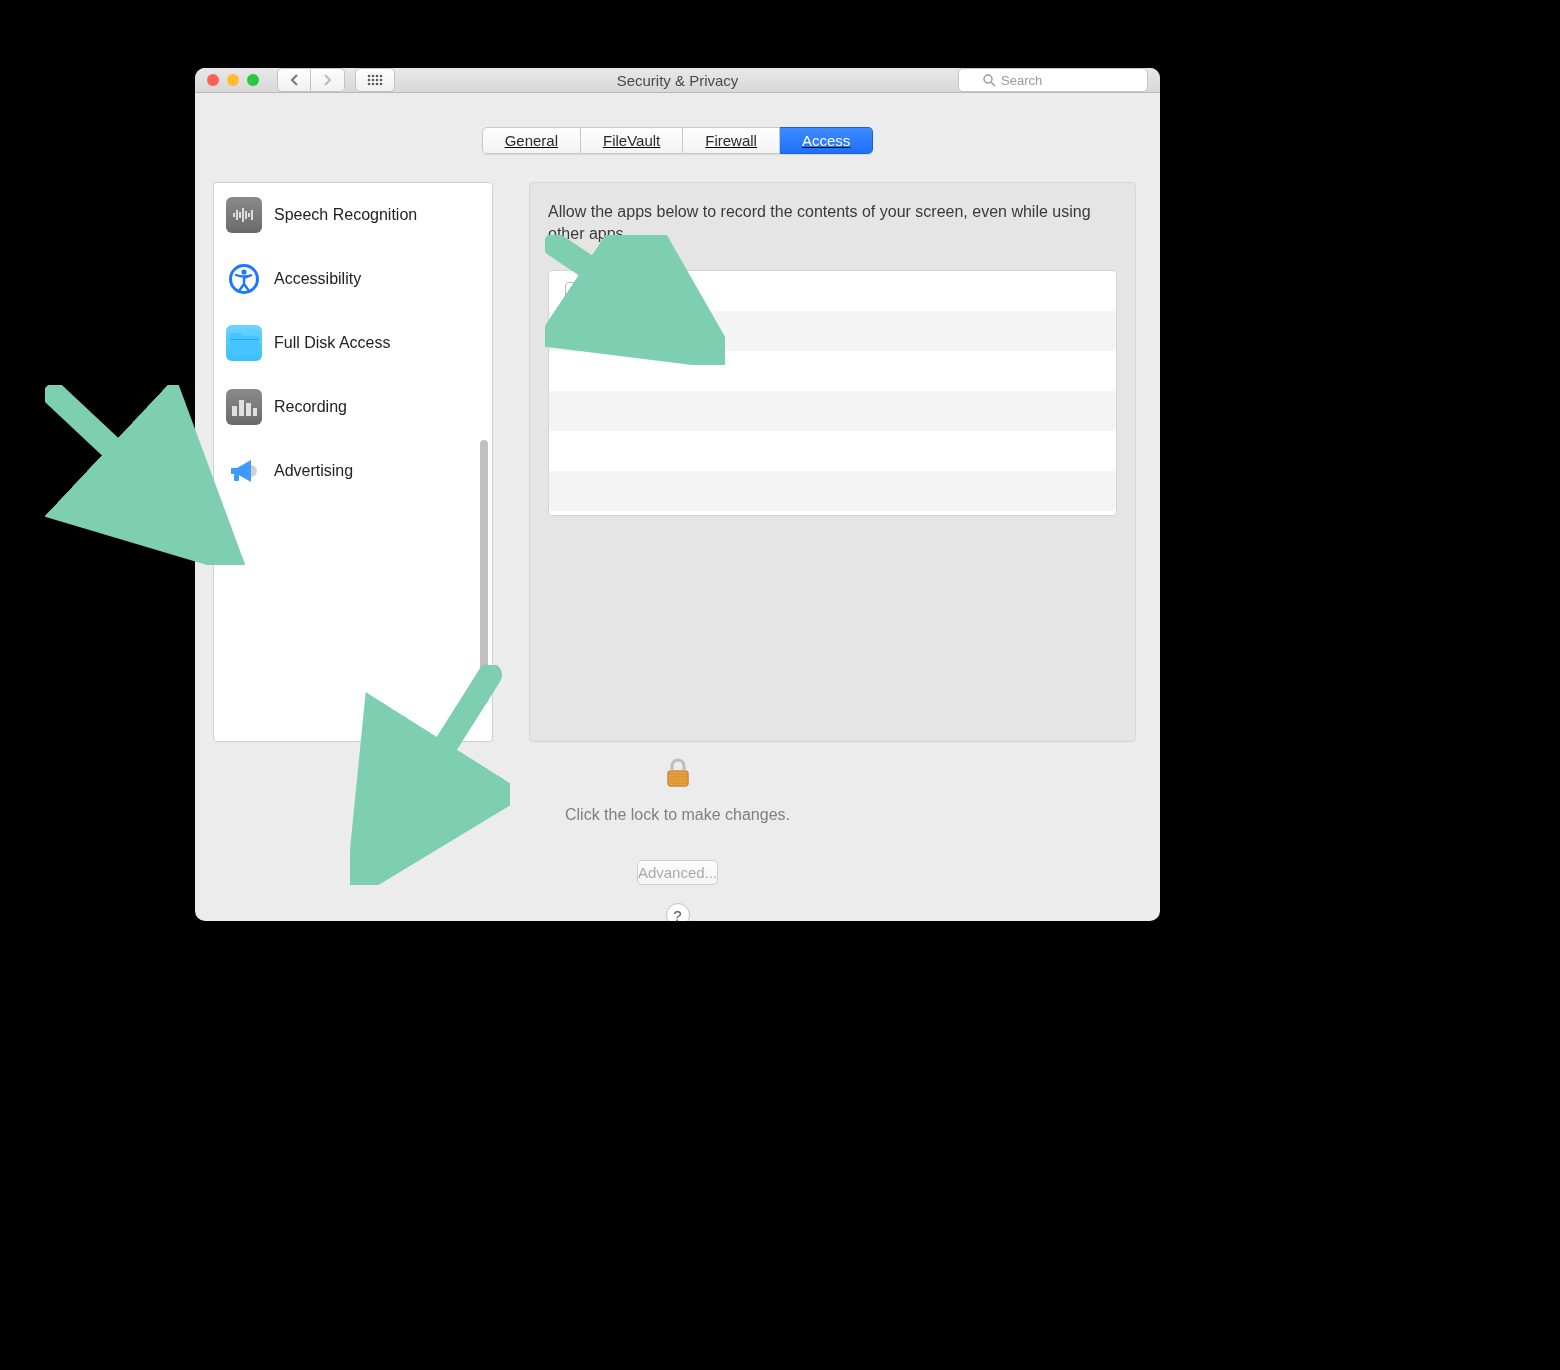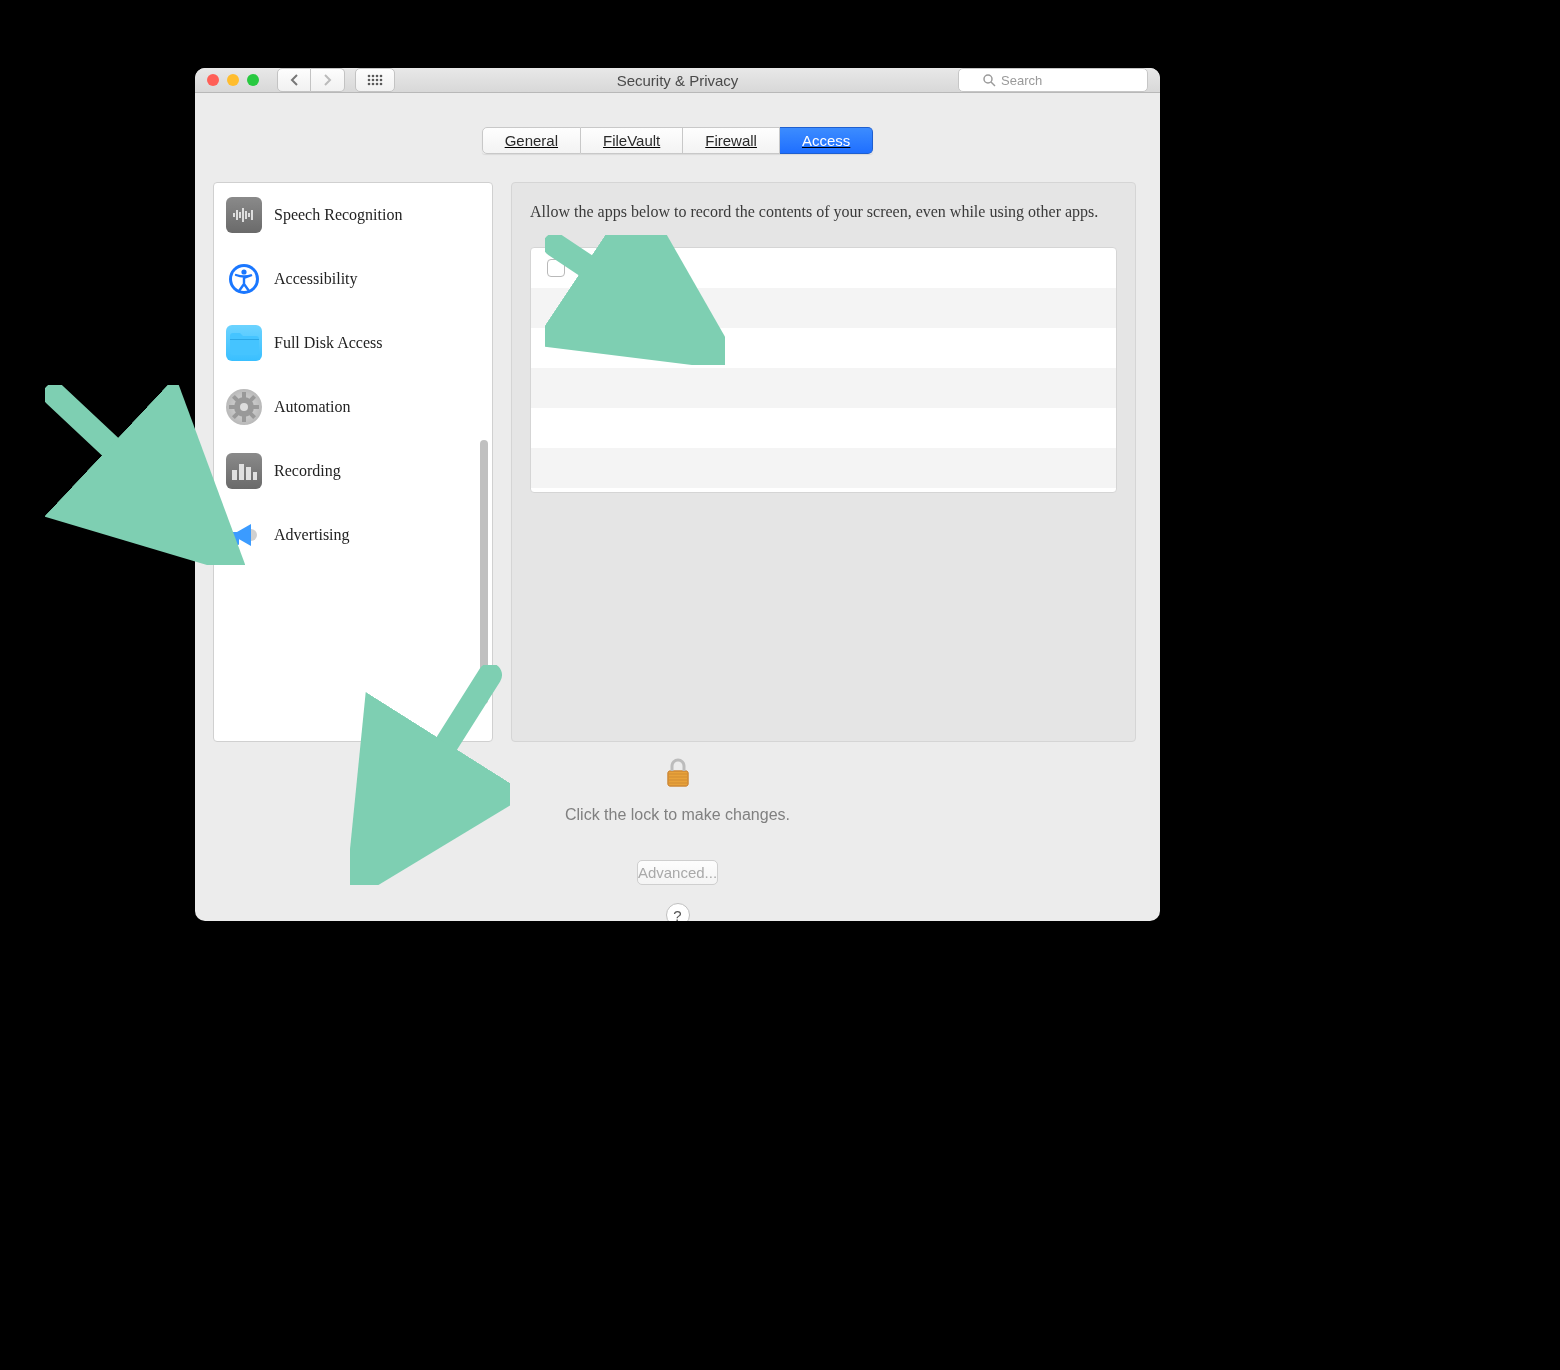--- a/index.html
+++ b/index.html
@@ -71,21 +71,21 @@
     background:linear-gradient(#fefefe,#f3f3f3);
     border:1px solid #c8c8c8; border-left:none;
     cursor:pointer;
   }
   .seg .tab:first-child{border-left:1px solid #c8c8c8;border-top-left-radius:5px;border-bottom-left-radius:5px;}
   .seg .tab:last-child{border-top-right-radius:5px;border-bottom-right-radius:5px;}
   .seg .tab.active{
     background:linear-gradient(#3c8cff,#1f6fff); color:#fff; border-color:#1f5fcf;
   }
   .body{
-    flex:1; display:flex; gap:18px; padding:28px 24px 0 18px;font-family:Liberation Serif, serif;
+    flex:1; display:flex; gap:36px; padding:28px 24px 0 18px;
   }
   .sidebar{
     width:280px; height:560px; background:#fff;
     border:1px solid #d0d0d0; border-radius:4px;
     position:relative; overflow:hidden;
   }
   .sidebar-scroll{height:100%;overflow:hidden;}
   .sbitem{
     display:flex; align-items:center; gap:12px;
     height:64px; padding:0 12px;
@@ -260,41 +260,20 @@
           <span>Accessibility</span>
         </div>
         <div class="sbitem">
           <div class="sbicon ic-folder">
             <svg width="32" height="26" viewBox="0 0 32 26">
                 <path d="M2 6 Q2 3 5 3 L12 3 L15 6 L28 6 Q31 6 31 9 L31 22 Q31 25 28 25 L5 25 Q2 25 2 22 Z" fill="#45c4ff"></path>
                 <rect x="2" y="9" width="29" height="1" fill="#2aa7e6"></rect>
               </svg>
           </div>
           <span>Full Disk Access</span>
-        </div>
-        <div class="sbitem">
-          <div class="sbicon ic-gear">
-            <svg width="32" height="32" viewBox="0 0 32 32">
-                <g fill="#999">
-                  <circle cx="16" cy="16" r="10"></circle>
-                  <g transform="translate(16,16)">
-                    <rect x="-2" y="-15" width="4" height="6"></rect>
-                    <rect x="-2" y="9" width="4" height="6"></rect>
-                    <rect x="-15" y="-2" width="6" height="4"></rect>
-                    <rect x="9" y="-2" width="6" height="4"></rect>
-                    <rect x="-2" y="-15" width="4" height="6" transform="rotate(45)"></rect>
-                    <rect x="-2" y="9" width="4" height="6" transform="rotate(45)"></rect>
-                    <rect x="-15" y="-2" width="6" height="4" transform="rotate(45)"></rect>
-                    <rect x="9" y="-2" width="6" height="4" transform="rotate(45)"></rect>
-                  </g>
-                  <circle cx="16" cy="16" r="4" fill="#ddd"></circle>
-                </g>
-              </svg>
-          </div>
-          <span>Automation</span>
         </div>
         <div class="sbitem">
           <div class="sbicon ic-analytics">
             <svg width="28" height="22" viewBox="0 0 28 22">
                 <g fill="#e0e0e0">
                   <rect x="2" y="10" width="5" height="10"></rect>
                   <rect x="9" y="4" width="5" height="16"></rect>
                   <rect x="16" y="7" width="5" height="13"></rect>
                   <rect x="23" y="12" width="4" height="8"></rect>
                 </g>

